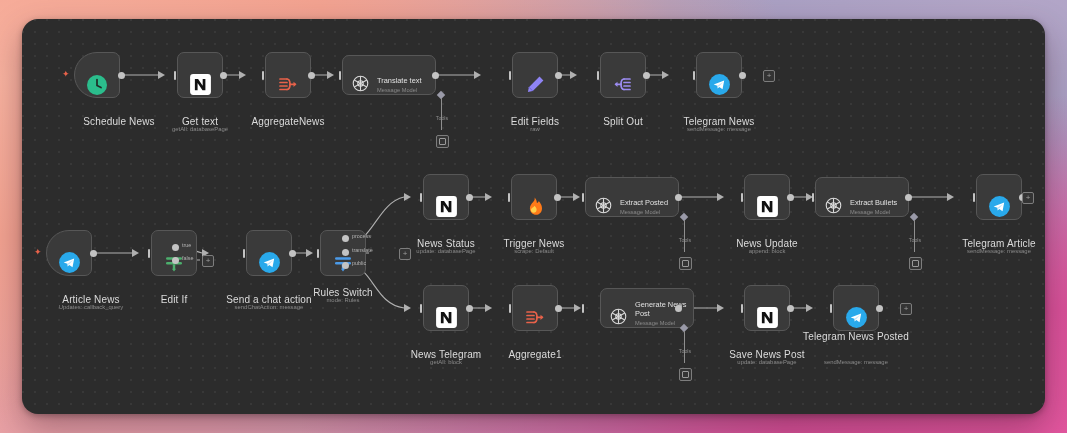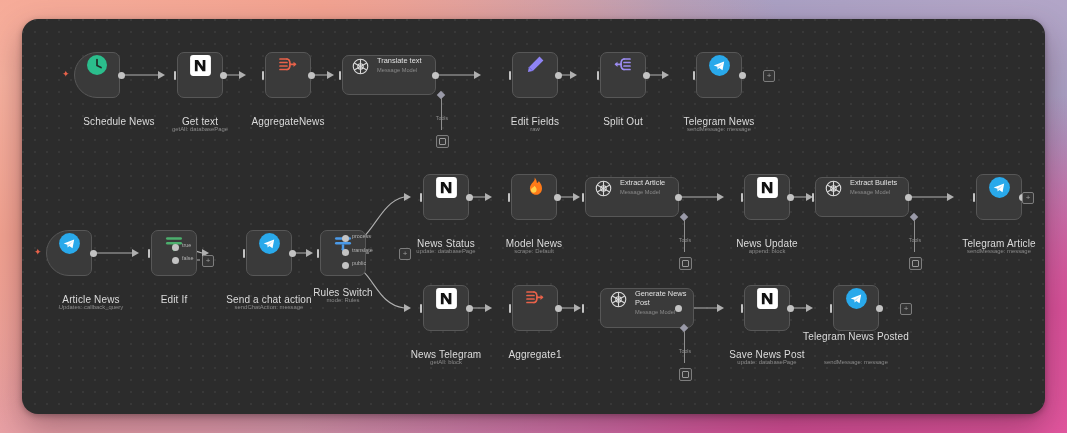--- a/index.html
+++ b/index.html
@@ -29,21 +29,21 @@
   }
   svg.wires{position:absolute;left:0;top:0;width:1023px;height:395px;overflow:visible;}
   .wire{fill:none;stroke:#b0b0b0;stroke-width:1.1px;}
   .arrow{fill:#b0b0b0;}
 
   
   .node{position:absolute;box-sizing:border-box;}
   .box{
     position:absolute;box-sizing:border-box;
     background:#3a3a3a;border:1px solid #575757;border-radius:7px;
-    display:flex;align-items:flex-start;justify-content:center;
+    display:flex;align-items:flex-end;justify-content:center;
   }
   .box.sq{width:46px;height:46px;}
   .box.trigger{
     width:46px;height:46px;border-radius:23px 7px 7px 23px;
   }
   .box.wide{
     width:94px;height:40px;border-radius:7px;
     justify-content:flex-start;padding-left:7px;gap:6px;
   }
   .lbl{
@@ -345,36 +345,36 @@
 
     <div class="node">
       <div class="inbar" style="left:486px;top:174px"></div>
       <div class="box sq" style="left:489px;top:155px">
         <svg class="ic" width="24" height="24" viewBox="0 0 24 24">
           <path d="M12.6 2.4c.6 3.2-1.4 4.2-2.6 5.8-1.3 1.7-2.1 3-2.1 5.1 0 4 2.8 6.5 6.1 6.5s6-2.7 6-6.4c0-3.8-2.3-5.5-3.1-7.3-.5 1.2-1.3 1.8-2 2-.1-2.2-.8-4.2-2.3-5.7z" fill="#ff7a18"></path>
           <path d="M12.6 10.8c.9 1.4 2 2.1 2 3.9 0 1.7-1.3 3-2.9 3s-2.8-1.2-2.8-2.8c0-1.9 2.5-2.3 3.7-4.1z" fill="#ffd04a"></path>
         </svg>
       </div>
       <div class="port" style="left:532px;top:175px"></div>
-      <div class="lbl" style="left:512px;top:219px">Model News</div>
+      <div class="lbl" style="left:512px;top:219px">Trigger News</div>
       <div class="sub" style="left:512px;top:229px">scrape: Default</div>
     </div>
 
     <div class="node">
       <div class="inbar" style="left:560px;top:174px"></div>
       <div class="box wide" style="left:563px;top:158px">
         <svg class="ic" width="21" height="21" viewBox="0 0 24 24">
           <g fill="none" stroke="#d9d9d9" stroke-width="1.25">
             <circle cx="12" cy="12" r="8.3"></circle>
             <path d="M12 3.7v16.6M4.8 7.9l14.4 8.2M4.8 16.1l14.4-8.2"></path>
             <circle cx="12" cy="12" r="3.1"></circle>
           </g>
         </svg>
         <div class="wtxt">
-          <div class="wtitle">Extract Article</div>
+          <div class="wtitle">Extract Posted</div>
           <div class="wsub">Message Model</div>
         </div>
       </div>
       <div class="port" style="left:653px;top:175px"></div>
       <div class="toolsdia" style="left:659px;top:195px"></div>
       <div class="toolslbl" style="left:663px;top:218px">Tools</div>
       <div class="toolsline" style="left:662px;top:201px;height:32px"></div>
       <div class="toolsbox" style="left:657px;top:238px">
           <i></i>
         </div>

